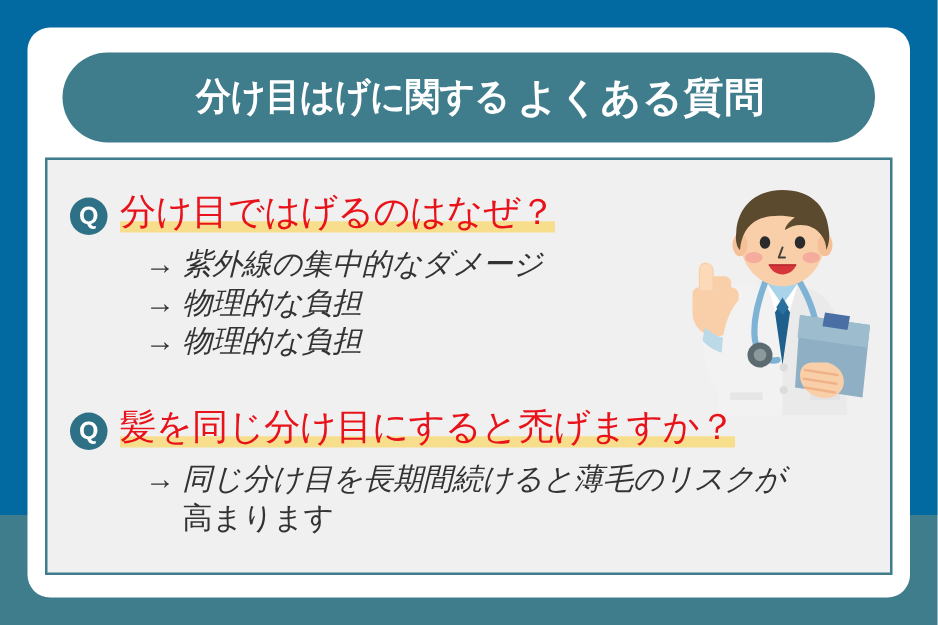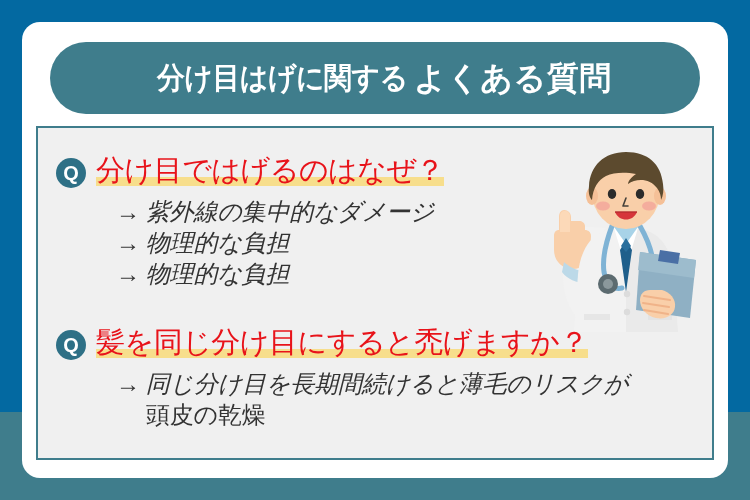--- a/index.html
+++ b/index.html
@@ -281,19 +281,19 @@
           <div class="q-text-wrap">
             <div class="q-highlight"></div>
             <div class="q-text">髪を同じ分け目にすると禿げますか？</div>
           </div>
         </div>
         <div class="answers">
           <div class="answer-line">
             <span class="answer-arrow">→</span>
             <span class="answer-text">同じ分け目を長期間続けると薄毛のリスクが</span>
           </div>
-          <div class="answer-cont">頭皮の乾燥</div>
+          <div class="answer-cont">高まります</div>
         </div>
       </div>
 
     </div>
   </div>
 </div>
 
 </body></html>

